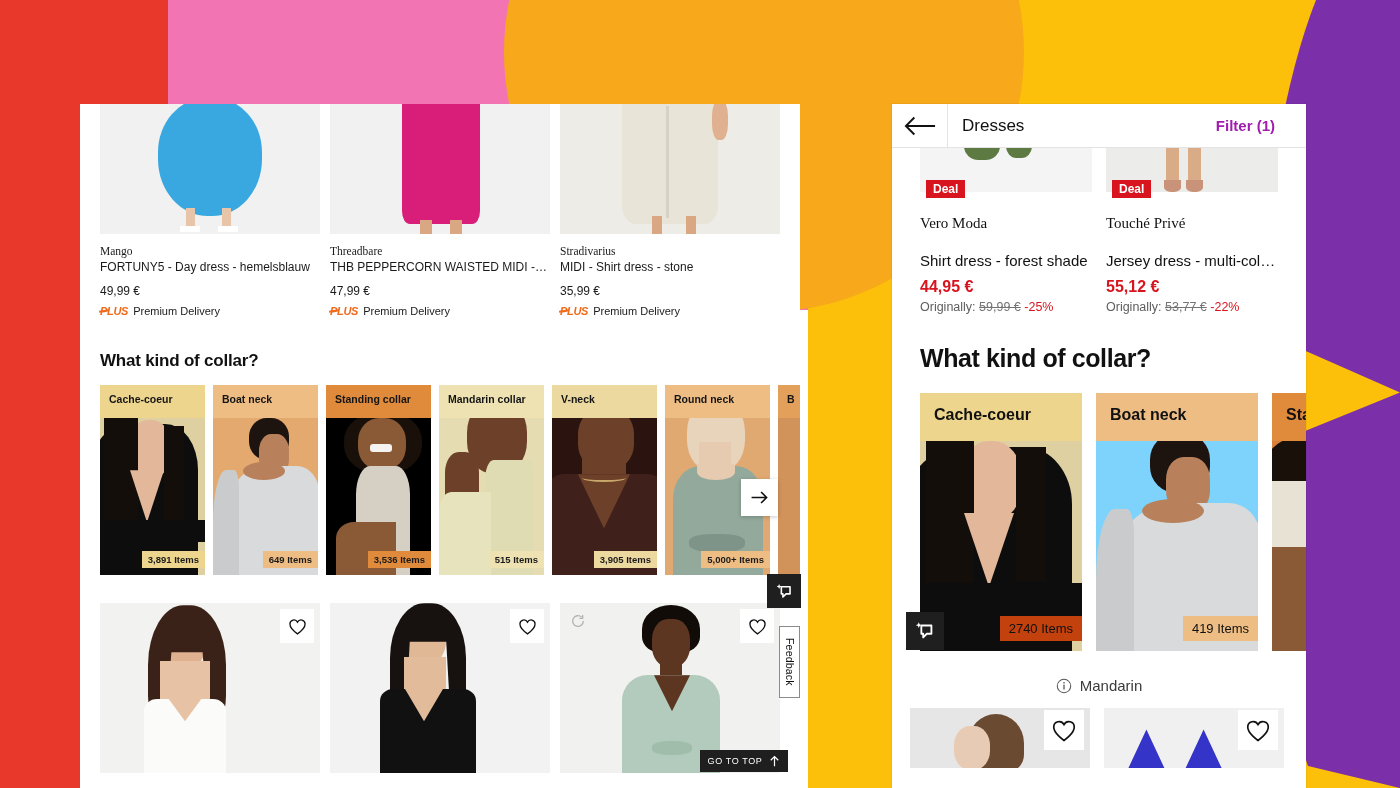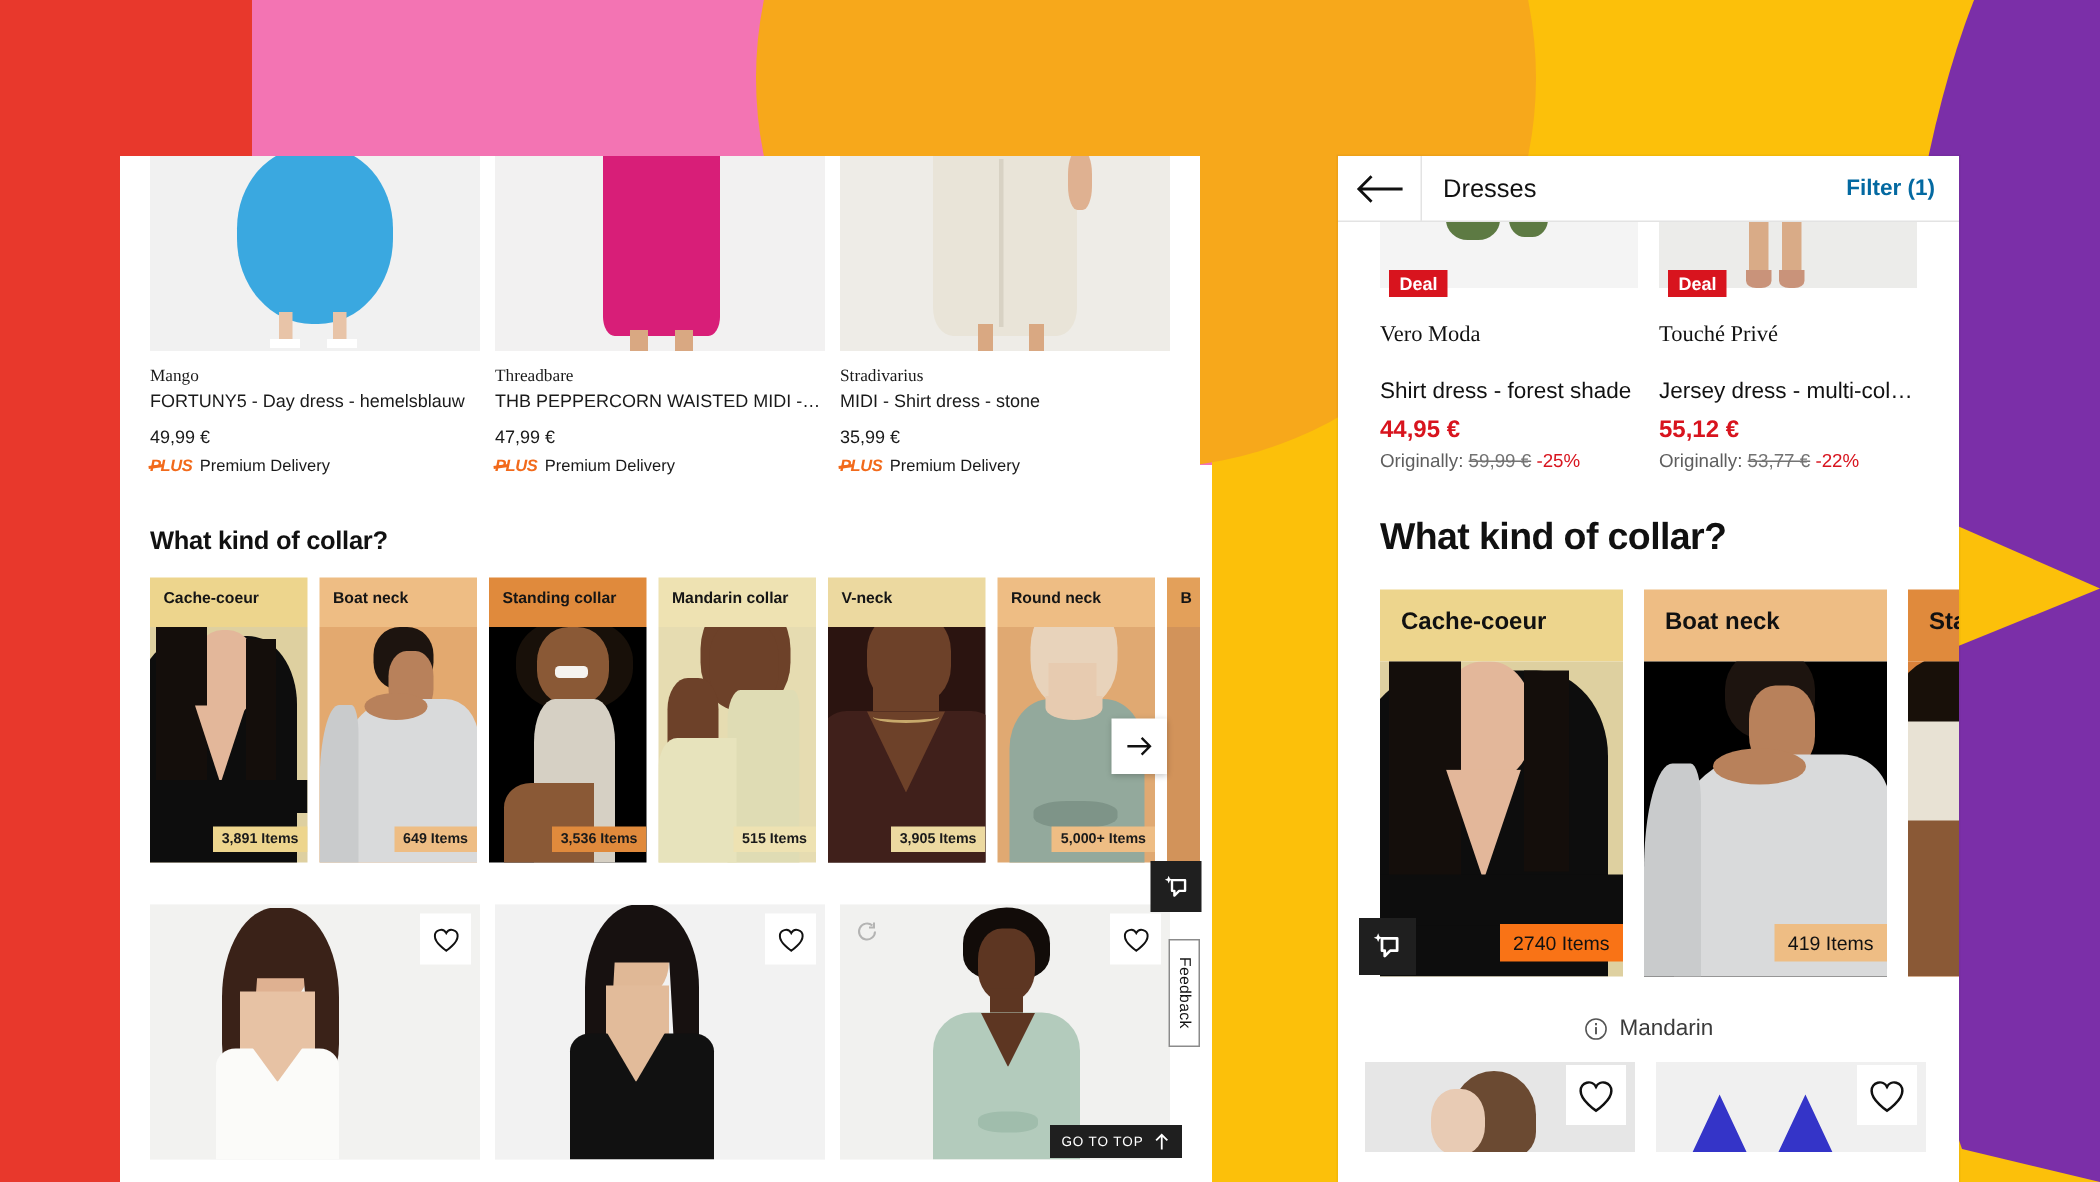--- a/index.html
+++ b/index.html
@@ -116,21 +116,21 @@
   #mobile-panel {
     position:absolute; left:892px; top:104px; width:414px; height:684px;
     background:#fff; overflow:hidden; box-shadow:0 0 0 1px rgba(0,0,0,.04);
   }
   .m-header {
     height:44px; display:flex; align-items:center; border-bottom:1px solid #e3e3e3;
     background:#fff;
   }
   .m-back { width:56px; height:44px; display:flex; align-items:center; justify-content:center; border-right:1px solid #e3e3e3;}
   .m-title { font-size:17px; font-weight:normal; color:#111; flex:1; padding-left:14px; }
-  .m-filter { font-size:15px; font-weight:bold; color:#0369a1; padding-right:16px; }
+  .m-filter { font-size:15px; font-weight:bold; color:#a21caf; padding-right:31px; }
 
   .m-prodrow { display:flex; gap:14px; padding:0 28px; }
   .m-prod { width:172px; }
   .m-img { width:172px; height:56px; position:relative; overflow:hidden; background:#f4f4f4; }
   .deal-chip {
     position:absolute; left:6px; bottom:6px; background:#d8141e; color:#fff;
     font-size:12px; font-weight:bold; padding:2px 7px;
   }
   .m-brand { font-family:"Liberation Serif", serif; font-size:15px; color:#111; margin-top:11px; }
   .m-name { font-size:15px; color:#111; margin-top:20px; white-space:nowrap; overflow:hidden; text-overflow:ellipsis; }
@@ -460,27 +460,27 @@
 
       <div class="m-tile">
         <div class="m-tile-head" style="background:#edd58d">Cache-coeur</div>
         <div class="m-tile-photo" style="background:#ded0a0">
           <div style="position:absolute;left:-18px;top:6px;width:170px;height:204px;background:#0d0d0d;border-radius:34% 28% 0 0;"></div>
           <div style="position:absolute;left:40px;top:0px;width:62px;height:80px;background:#e3b79a;border-radius:46%;"></div>
           <div style="position:absolute;left:6px;top:-4px;width:48px;height:166px;background:#140e0b;"></div>
           <div style="position:absolute;left:96px;top:6px;width:30px;height:134px;background:#140e0b;"></div>
           <div style="position:absolute;left:44px;top:72px;width:50px;height:74px;background:#e3b79a;clip-path:polygon(50% 100%,0 0,100% 0);"></div>
           <div style="position:absolute;left:0;top:142px;width:162px;height:34px;background:#0d0d0d;"></div>
-          <div class="m-badge" style="background:#f97316">2740 Items</div>
+          <div class="m-badge" style="background:#c2410c">2740 Items</div>
         </div>
       </div>
 
       <div class="m-tile">
         <div class="m-tile-head" style="background:#eebd84">Boat neck</div>
-        <div class="m-tile-photo" style="background:#000000">
+        <div class="m-tile-photo" style="background:#7dd3fc">
           <div style="position:absolute;left:54px;top:-8px;width:60px;height:60px;background:#1d140f;border-radius:44%;"></div>
           <div style="position:absolute;left:70px;top:16px;width:44px;height:56px;background:#b8815b;border-radius:40%;"></div>
           <div style="position:absolute;left:20px;top:62px;width:144px;height:148px;background:#d9dadb;border-radius:40% 22% 0 0;"></div>
           <div style="position:absolute;left:46px;top:58px;width:62px;height:24px;background:#b8815b;border-radius:50%;"></div>
           <div style="position:absolute;left:0px;top:68px;width:38px;height:142px;background:#c9cbcc;border-radius:50% 18% 0 0;"></div>
           <div class="m-badge" style="background:#eebd84">419 Items</div>
         </div>
       </div>
 
       <div class="m-tile">

